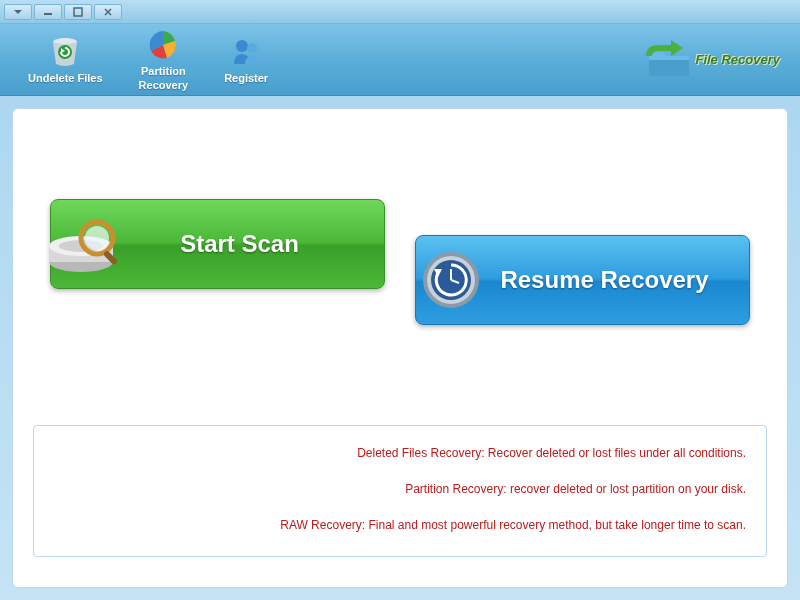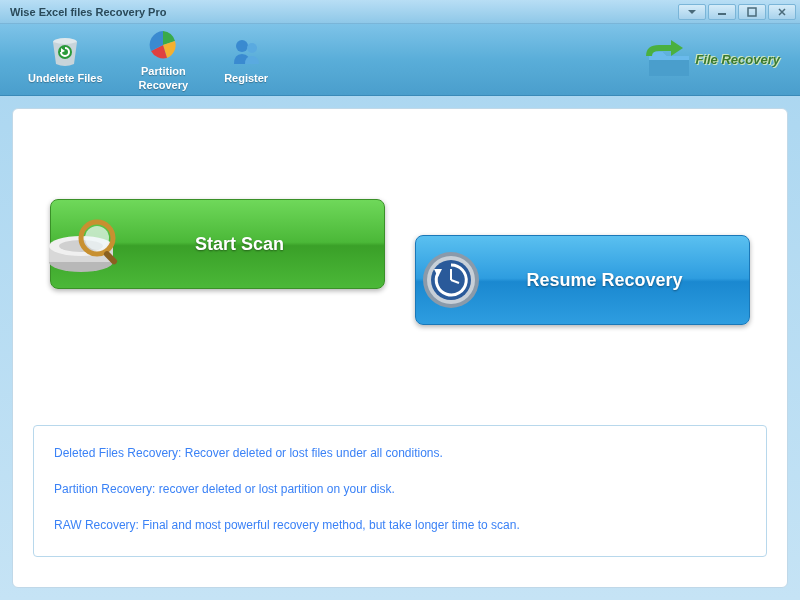--- a/index.html
+++ b/index.html
@@ -21,31 +21,30 @@
 .file-recovery-label { font-size: 13px; font-weight: bold; color: #3a7a30; text-shadow: 1px 1px 0 #d0e8c0, -1px -1px 0 #d0e8c0; font-style: italic; }
 
 .content { padding: 12px; height: calc(600px - 96px); }
 .content-inner { background: white; border-radius: 6px; height: 100%; padding: 30px 20px 20px 20px; border: 1px solid #c0d8e8; display: flex; flex-direction: column; }
 
 .action-row { display: flex; gap: 30px; justify-content: center; margin-top: 60px; margin-bottom: 50px; }
 .big-btn { width: 335px; height: 90px; border-radius: 8px; display: flex; align-items: center; cursor: pointer; position: relative; box-shadow: 0 2px 5px rgba(0,0,0,0.3); }
 .big-btn.green { background: linear-gradient(to bottom, #6fd85a 0%, #4bb838 48%, #3aa028 52%, #4bb838 100%); border: 1px solid #3a9028; }
 .big-btn.blue { background: linear-gradient(to bottom, #5ac0f0 0%, #2e9de0 48%, #1a88d0 52%, #2e9de0 100%); border: 1px solid #1a78b8; margin-top: 36px; }
 .big-btn-icon { width: 90px; height: 90px; display: flex; align-items: center; justify-content: center; margin-left: -10px; }
-.big-btn-label { color: white; font-size: 18px; font-weight: bold; text-shadow: 0 1px 2px rgba(0,0,0,0.4); flex: 1; text-align: center; padding-right: 36px; }
+.big-btn-label { color: white; font-size: 24px; font-weight: bold; text-shadow: 0 1px 2px rgba(0,0,0,0.4); flex: 1; text-align: center; padding-right: 36px; }
 
 .info-box { border: 1px solid #b8d8ec; border-radius: 4px; padding: 18px 20px; margin-top: auto; margin-bottom: 10px; }
-.info-line { font-size: 12px; color: #3b82f6; line-height: 1.5; margin-bottom: 18px; position: relative; }
+.info-line { font-size: 12px; color: #b91c1c; line-height: 1.5; margin-bottom: 18px; position: relative; text-align: right; }
 .info-line:last-child { margin-bottom: 4px; }
 </style>
 </head>
 <body>
 
 <div class="titlebar">
-  <span class="titlebar-text">Wise Excel files Recovery Pro</span>
   <div class="win-controls">
     <div class="win-btn">
       <svg viewBox="0 0 10 10">
           <polygon points="5,7 1,3 9,3" fill="#4a6a7a"></polygon>
         </svg>
     </div>
     <div class="win-btn">
       <svg viewBox="0 0 10 10">
           <rect x="1" y="6" width="8" height="2" fill="#4a6a7a"></rect>
         </svg>

